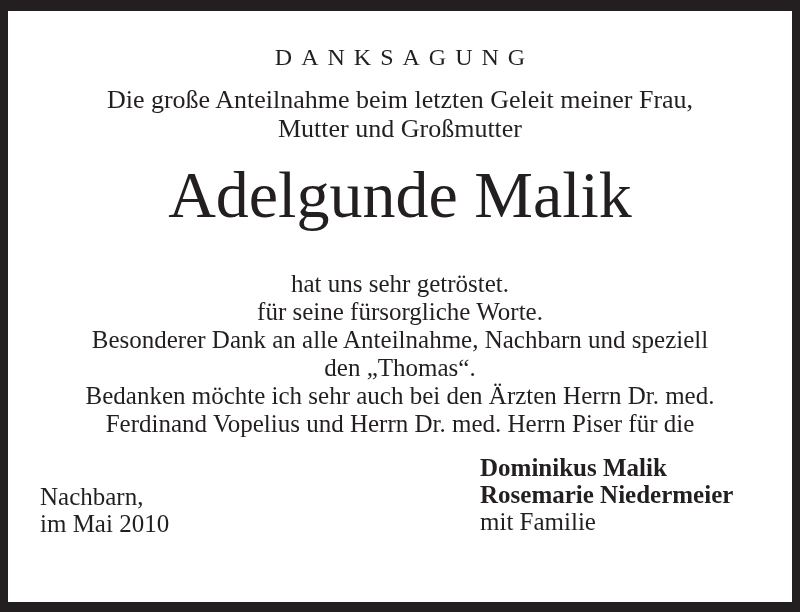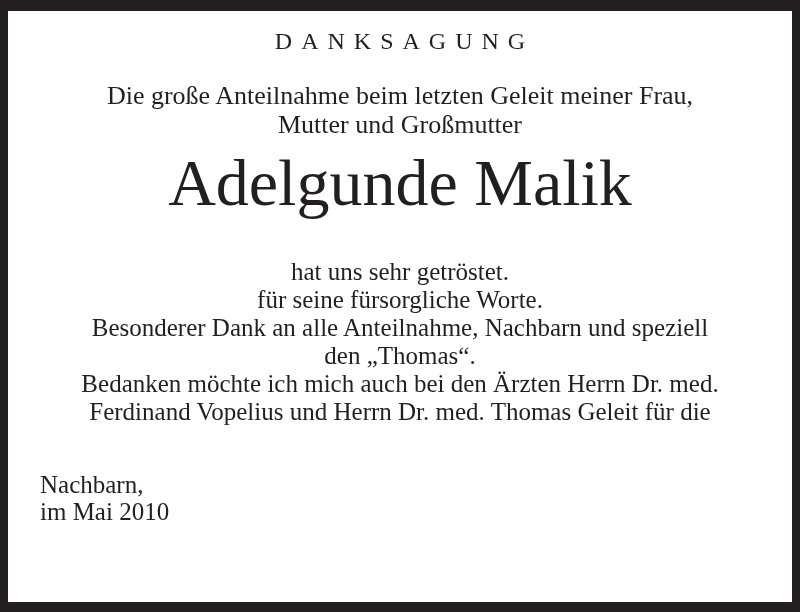--- a/index.html
+++ b/index.html
@@ -18,40 +18,40 @@
   .paper {
     position: absolute;
     top: 11px;
     left: 8px;
     right: 8px;
     bottom: 10px;
     background: #ffffff;
     color: #231f20;
     text-align: center;
     box-sizing: border-box;
-    padding-top: 16px;
+    padding-top: 32px;
     overflow: hidden;
   }
   .header-title {
     font-size: 24px;
     line-height: 28px;
     letter-spacing: 9px;
     padding-left: 9px; 
     white-space: pre;
   }
   .intro {
-    margin-top: 26px;
+    margin-top: 14px;
     font-size: 26px;
     line-height: 29px;
   }
   .intro div {
     white-space: pre;
   }
   .deceased-name {
-    margin-top: 8px;
+    margin-top: 16px;
     font-size: 66px;
     line-height: 72px;
     white-space: pre;
   }
   .body-block {
     margin-top: 39px;
     font-size: 25px;
     line-height: 28px;
   }
   .body-line {
@@ -95,25 +95,30 @@
       <div>Mutter und Großmutter</div>
     </div>
 
     <div class="deceased-name">Adelgunde Malik</div>
 
     <div class="body-block">
       <div class="body-line">hat uns sehr getröstet.</div>
       <div class="body-line">für seine fürsorgliche Worte.</div>
       <div class="body-line">Besonderer Dank an alle Anteilnahme, Nachbarn und speziell</div>
       <div class="body-line">den „Thomas“.</div>
-      <div class="body-line">Bedanken möchte ich mich auch bei den Ärzten Herrn Dr. med.</div>
-      <div class="body-line">Ferdinand Vopelius und Herrn Dr. med. Thomas Geleit für die</div>
+      <div class="body-line">Bedanken möchte ich sehr auch bei den Ärzten Herrn Dr. med.</div>
+      <div class="body-line">Ferdinand Vopelius und Herrn Dr. med. Herrn Piser für die</div>
     </div>
 
     <div class="sig-area">
       <div class="sig-left">
         <div class="sig-line">Nachbarn,</div>
         <div class="sig-line">im Mai 2010</div>
       </div>
+      <div class="sig-right">
+        <div class="sig-line sig-bold">Dominikus Malik</div>
+        <div class="sig-line sig-bold">Rosemarie Niedermeier</div>
+        <div class="sig-line">mit Familie</div>
+      </div>
     </div>
 
   </div>
 </div>
 
 </body></html>

